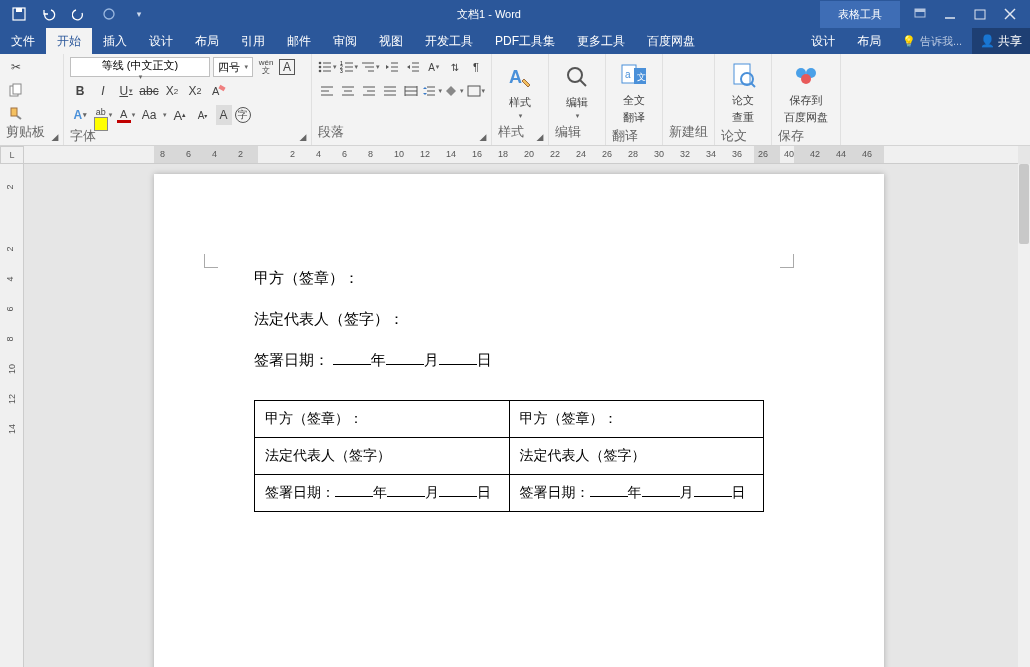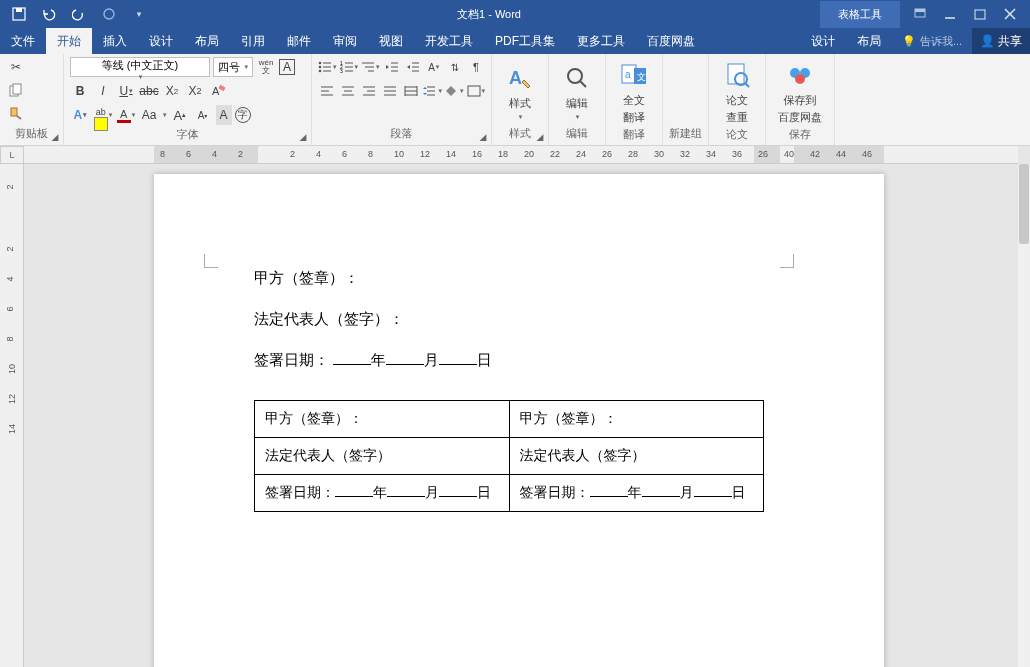--- a/index.html
+++ b/index.html
@@ -15,21 +15,21 @@
 
 .menubar { background: #2b579a; height: 26px; display: flex; align-items: center; color: #fff; font-size: 12px; }
 .menu-item { padding: 5px 11px; cursor: pointer; }
 .menu-item.active { background: #f3f3f3; color: #2b579a; }
 .menu-right { margin-left: auto; display:flex; align-items:center; }
 .tell-me { color: #b8c7e0; font-size: 11px; padding: 0 10px; display:flex; align-items:center; gap:4px;}
 .share-btn { background: #1e3f73; padding: 5px 8px; display:flex; align-items:center; gap:3px;}
 
 .ribbon { background: #f3f3f3; height: 92px; display: flex; border-bottom: 1px solid #d4d4d4; position:relative; }
 .ribbon-group { border-right: 1px solid #e0e0e0; padding: 3px 6px 2px; display: flex; flex-direction: column; position:relative; }
-.group-label { font-size: 11px; color: #666; text-align: center; margin-top: auto; padding-bottom:2px;}
+.group-label { font-size: 13px; color: #666; margin-top: auto; padding-bottom:2px;}
 .group-content { flex: 1; display: flex; align-items: flex-start; gap: 4px; }
 .big-btn { display: flex; flex-direction: column; align-items: center; justify-content: center; padding: 2px 6px; cursor: pointer; font-size: 11px; color: #444; gap:2px; height:72px;}
 .big-btn .icon-box { width: 32px; height: 32px; display: flex; align-items: center; justify-content: center; }
 .small-row { display: flex; gap: 3px; align-items: center; margin-bottom:2px;}
 .dialog-launcher { position:absolute; right:2px; bottom:2px; width:12px; height:12px; font-size:9px; color:#666; cursor:pointer; display:flex; align-items:center; justify-content:center;}
 
 .font-name { width: 140px; height: 20px; border: 1px solid #c0c0c0; background: #fff; font-size: 11px; padding: 0 4px; display:flex; align-items:center; justify-content:space-between;flex-direction:column;}
 .font-size { width: 40px; height: 20px; border: 1px solid #c0c0c0; background: #fff; font-size: 11px; padding: 0 4px; display:flex; align-items:center; justify-content:space-between;text-align:right;}
 .fbtn { width: 20px; height: 20px; display: flex; align-items: center; justify-content: center; cursor: pointer; font-size: 12px; color:#444;}
 .fbtn.bold { font-weight: bold; }

